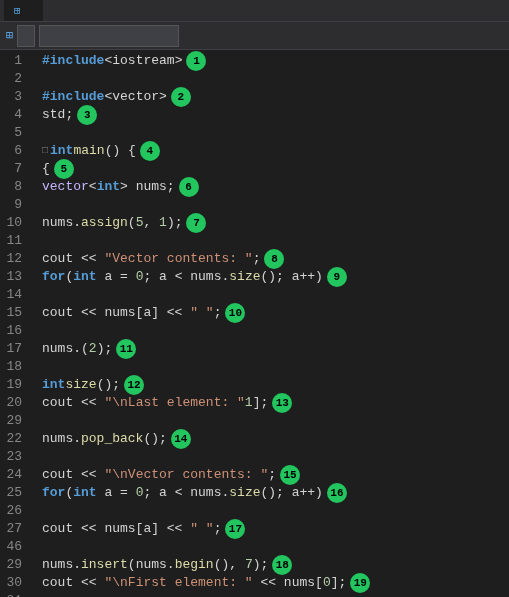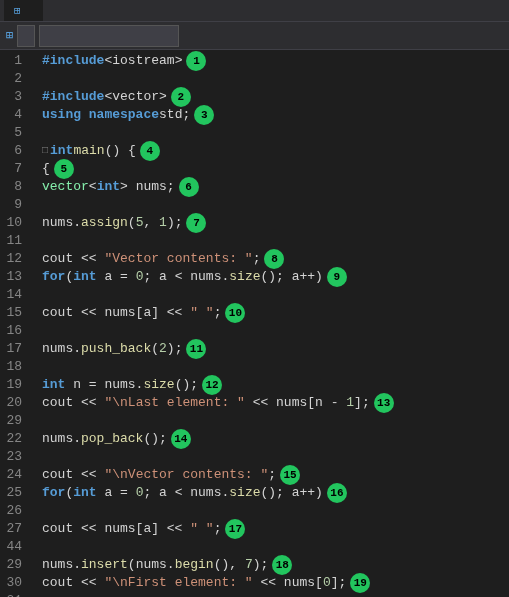--- a/index.html
+++ b/index.html
@@ -103,21 +103,21 @@
       align-items: center;
       height: 18px;
       padding-left: 4px;
       white-space: pre;
       position: relative;
     }
 
     
     .c-default { color: #d4d4d4; text-align: center; }
     .c-blue { color: #569cd6; font-weight: bold; }
-    .c-teal { color: #86efac; }
+    .c-teal { color: #c4b5fd; }
     .c-string { color: #ce9178; }
     .c-number { color: #b5cea8; }
     .c-yellow { color: #dcdcaa; }
 
     
     .collapse-icon {
       color: #858585;
       font-size: 10px;
       margin-right: 2px;
       display: inline-block;
@@ -197,46 +197,46 @@
       <div class="ln">18</div>
       <div class="ln">19</div>
       <div class="ln">20</div>
       <div class="ln">29</div>
       <div class="ln">22</div>
       <div class="ln">23</div>
       <div class="ln">24</div>
       <div class="ln">25</div>
       <div class="ln">26</div>
       <div class="ln">27</div>
-      <div class="ln">44</div>
+      <div class="ln">46</div>
       <div class="ln">29</div>
       <div class="ln">30</div>
       <div class="ln">31</div>
     </div>
   <div class="code-area" id="code-area">
       <div class="code-line"><span class="c-blue">#include</span> <span class="c-default">&lt;iostream&gt;</span><span class="badge">1</span></div>
       <div class="code-line">&nbsp;</div>
       <div class="code-line"><span class="c-blue">#include</span> <span class="c-default">&lt;vector&gt;</span><span class="badge">2</span></div>
-      <div class="code-line"><span class="c-blue">using namespace</span> <span class="c-default">std;</span><span class="badge">3</span></div>
+      <div class="code-line"> <span class="c-default">std;</span><span class="badge">3</span></div>
       <div class="code-line">&nbsp;</div>
       <div class="code-line"><span class="collapse-icon">□</span><span class="c-blue">int</span> <span class="c-yellow">main</span><span class="c-default">() {</span><span class="badge">4</span></div>
       <div class="code-line">        <span class="c-default">{</span><span class="badge">5</span></div>
       <div class="code-line">                <span class="c-teal">vector</span><span class="c-default">&lt;</span><span class="c-blue">int</span><span class="c-default">&gt; nums;</span><span class="badge">6</span></div>
       <div class="code-line">&nbsp;</div>
       <div class="code-line">                <span class="c-default">nums.</span><span class="c-yellow">assign</span><span class="c-default">(</span><span class="c-number">5</span><span class="c-default">, </span><span class="c-number">1</span><span class="c-default">);</span><span class="badge">7</span></div>
       <div class="code-line">&nbsp;</div>
       <div class="code-line">                <span class="c-default">cout &lt;&lt; </span><span class="c-string">"Vector contents: "</span><span class="c-default">;</span><span class="badge">8</span></div>
       <div class="code-line">                <span class="c-blue">for</span> <span class="c-default">(</span><span class="c-blue">int</span><span class="c-default"> a = </span><span class="c-number">0</span><span class="c-default">; a &lt; nums.</span><span class="c-yellow">size</span><span class="c-default">(); a++)</span><span class="badge">9</span></div>
       <div class="code-line">&nbsp;</div>
       <div class="code-line">                        <span class="c-default">cout &lt;&lt; nums[a] &lt;&lt; </span><span class="c-string">" "</span><span class="c-default">;</span><span class="badge">10</span></div>
       <div class="code-line">&nbsp;</div>
-      <div class="code-line">                <span class="c-default">nums.</span><span class="c-yellow">push_back</span><span class="c-default">(</span><span class="c-number">2</span><span class="c-default">);</span><span class="badge">11</span></div>
-      <div class="code-line">&nbsp;</div>
-      <div class="code-line">                <span class="c-blue">int</span><span class="c-default"> n = nums.</span><span class="c-yellow">size</span><span class="c-default">();</span><span class="badge">12</span></div>
-      <div class="code-line">                <span class="c-default">cout &lt;&lt; </span><span class="c-string">"\nLast element: "</span><span class="c-default"> &lt;&lt; nums[n - </span><span class="c-number">1</span><span class="c-default">];</span><span class="badge">13</span></div>
+      <div class="code-line">                <span class="c-default">nums.</span><span class="c-default">(</span><span class="c-number">2</span><span class="c-default">);</span><span class="badge">11</span></div>
+      <div class="code-line">&nbsp;</div>
+      <div class="code-line">                <span class="c-blue">int</span><span class="c-yellow">size</span><span class="c-default">();</span><span class="badge">12</span></div>
+      <div class="code-line">                <span class="c-default">cout &lt;&lt; </span><span class="c-string">"\nLast element: "</span><span class="c-number">1</span><span class="c-default">];</span><span class="badge">13</span></div>
       <div class="code-line">&nbsp;</div>
       <div class="code-line">                <span class="c-default">nums.</span><span class="c-yellow">pop_back</span><span class="c-default">();</span><span class="badge">14</span></div>
       <div class="code-line">&nbsp;</div>
       <div class="code-line">                <span class="c-default">cout &lt;&lt; </span><span class="c-string">"\nVector contents: "</span><span class="c-default">;</span><span class="badge">15</span></div>
       <div class="code-line">                <span class="c-blue">for</span> <span class="c-default">(</span><span class="c-blue">int</span><span class="c-default"> a = </span><span class="c-number">0</span><span class="c-default">; a &lt; nums.</span><span class="c-yellow">size</span><span class="c-default">(); a++)</span><span class="badge">16</span></div>
       <div class="code-line">&nbsp;</div>
       <div class="code-line">                        <span class="c-default">cout &lt;&lt; nums[a] &lt;&lt; </span><span class="c-string">" "</span><span class="c-default">;</span><span class="badge">17</span></div>
       <div class="code-line">&nbsp;</div>
       <div class="code-line">                <span class="c-default">nums.</span><span class="c-yellow">insert</span><span class="c-default">(nums.</span><span class="c-yellow">begin</span><span class="c-default">(), </span><span class="c-number">7</span><span class="c-default">);</span><span class="badge">18</span></div>
       <div class="code-line">                <span class="c-default">cout &lt;&lt; </span><span class="c-string">"\nFirst element: "</span><span class="c-default"> &lt;&lt; nums[</span><span class="c-number">0</span><span class="c-default">];</span><span class="badge">19</span></div>

